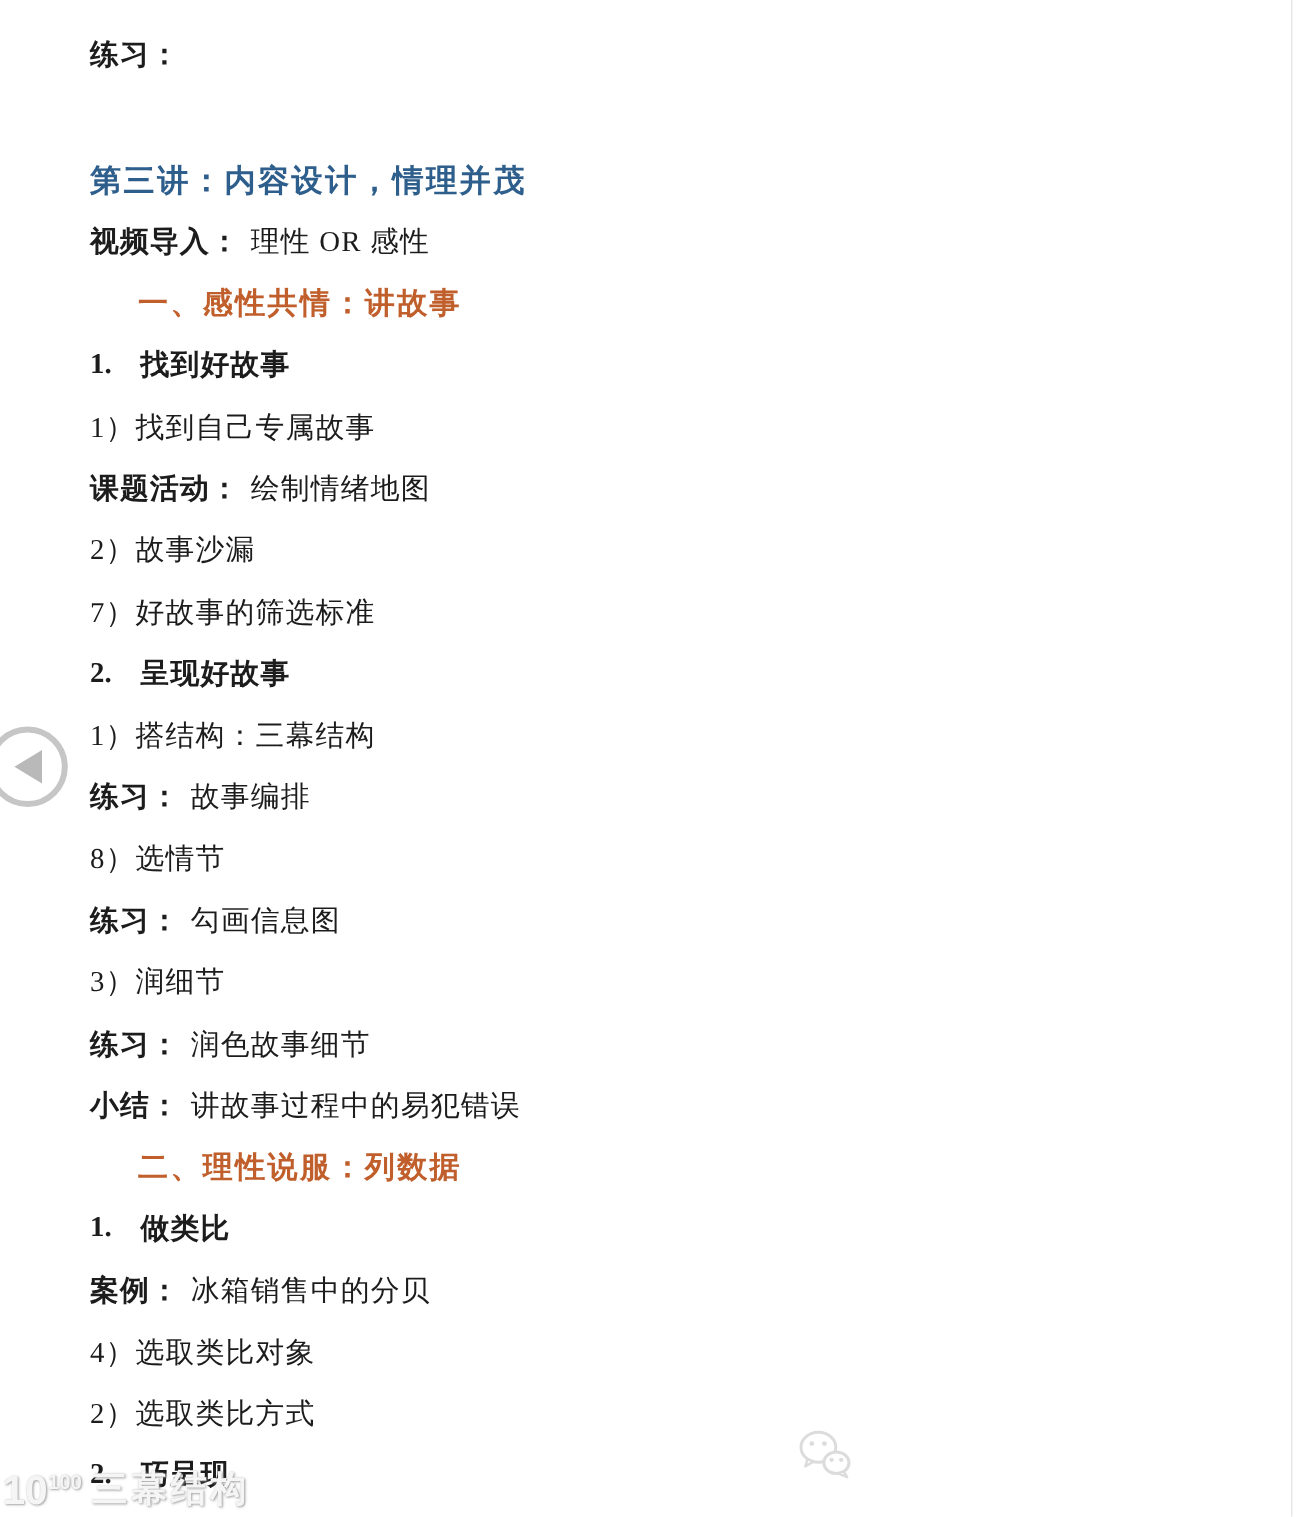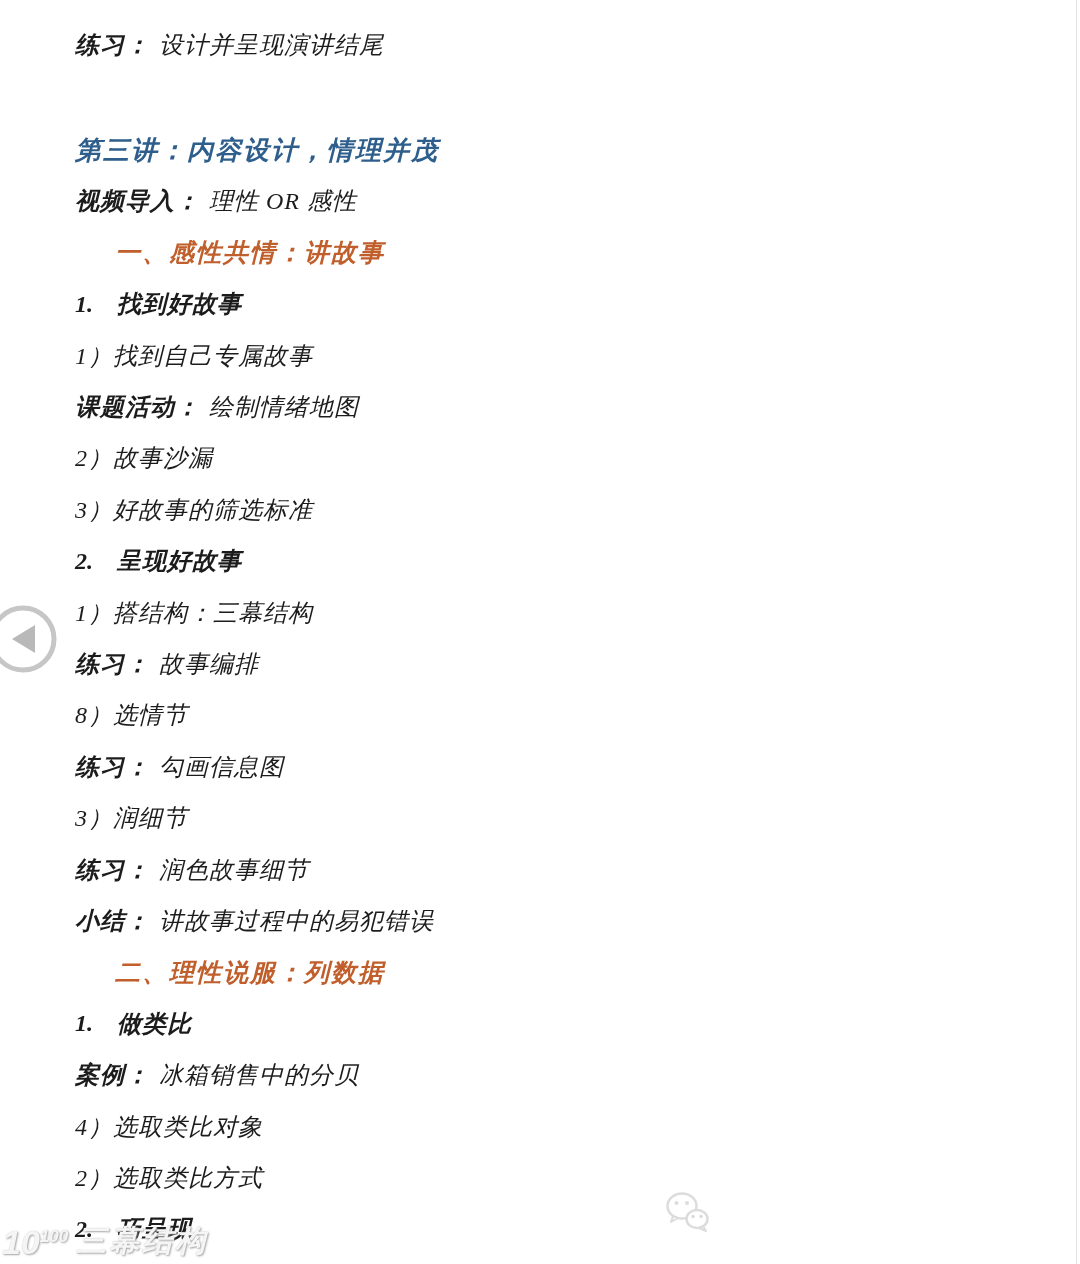--- a/index.html
+++ b/index.html
@@ -6,21 +6,20 @@
   html, body {
     width: 1080px; height: 1264px;
     background: #ffffff;
     overflow: hidden;
     font-family: "Liberation Serif", "DejaVu Serif", serif;
   }
   .page {
     position: relative;
     width: 1080px; height: 1264px;
     background: #ffffff;
-    font-style: italic;
   }
   .page-right-edge {
     position: absolute;
     top: 0; right: 3px;
     width: 1px; height: 1264px;
     background: #e2e2e2;
   }
   .doc {
     position: absolute;
     left: 75px; top: 19px; right: 40px;
@@ -93,21 +92,20 @@
   }
 </style>
 </head>
 <body>
 
 <div class="page">
 
   <div class="doc" id="doc-lines">
       <div class="line labeled">
         <span class="label">练习：</span>
-        <span class="text">设计并呈现演讲结尾</span>
       </div>
       <div class="line chapter">
         <span class="text">第三讲：内容设计，情理并茂</span>
       </div>
       <div class="line labeled">
         <span class="label">视频导入：</span>
         <span class="text">理性 OR 感性</span>
       </div>
       <div class="line section">
         <span class="text">一、感性共情：讲故事</span>
@@ -120,21 +118,21 @@
         <span class="text">1）找到自己专属故事</span>
       </div>
       <div class="line labeled">
         <span class="label">课题活动：</span>
         <span class="text">绘制情绪地图</span>
       </div>
       <div class="line sub">
         <span class="text">2）故事沙漏</span>
       </div>
       <div class="line sub">
-        <span class="text">3）好故事的筛选标准</span>
+        <span class="text">7）好故事的筛选标准</span>
       </div>
       <div class="line numbered">
         <span class="label">2.</span>
         <span class="text">呈现好故事</span>
       </div>
       <div class="line sub">
         <span class="text">1）搭结构：三幕结构</span>
       </div>
       <div class="line labeled">
         <span class="label">练习：</span>

